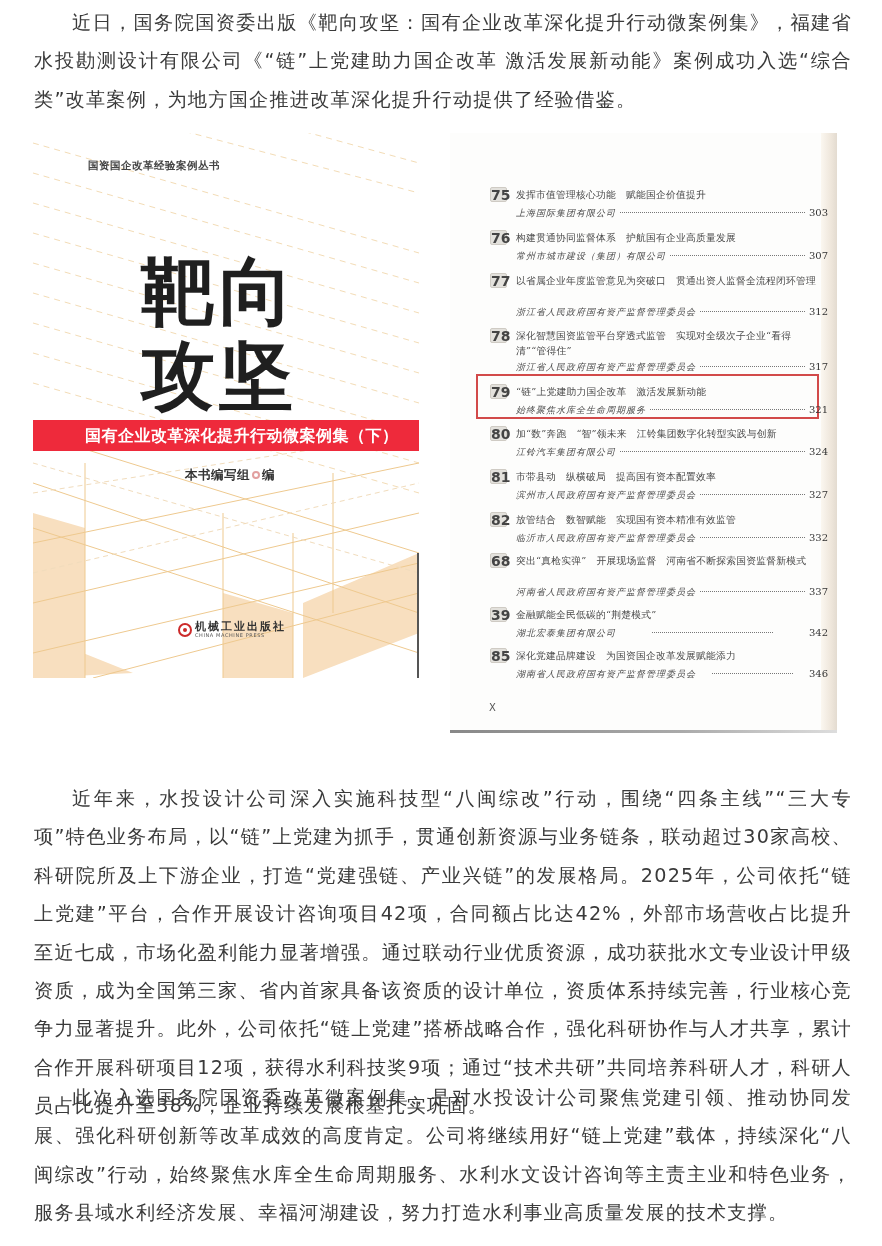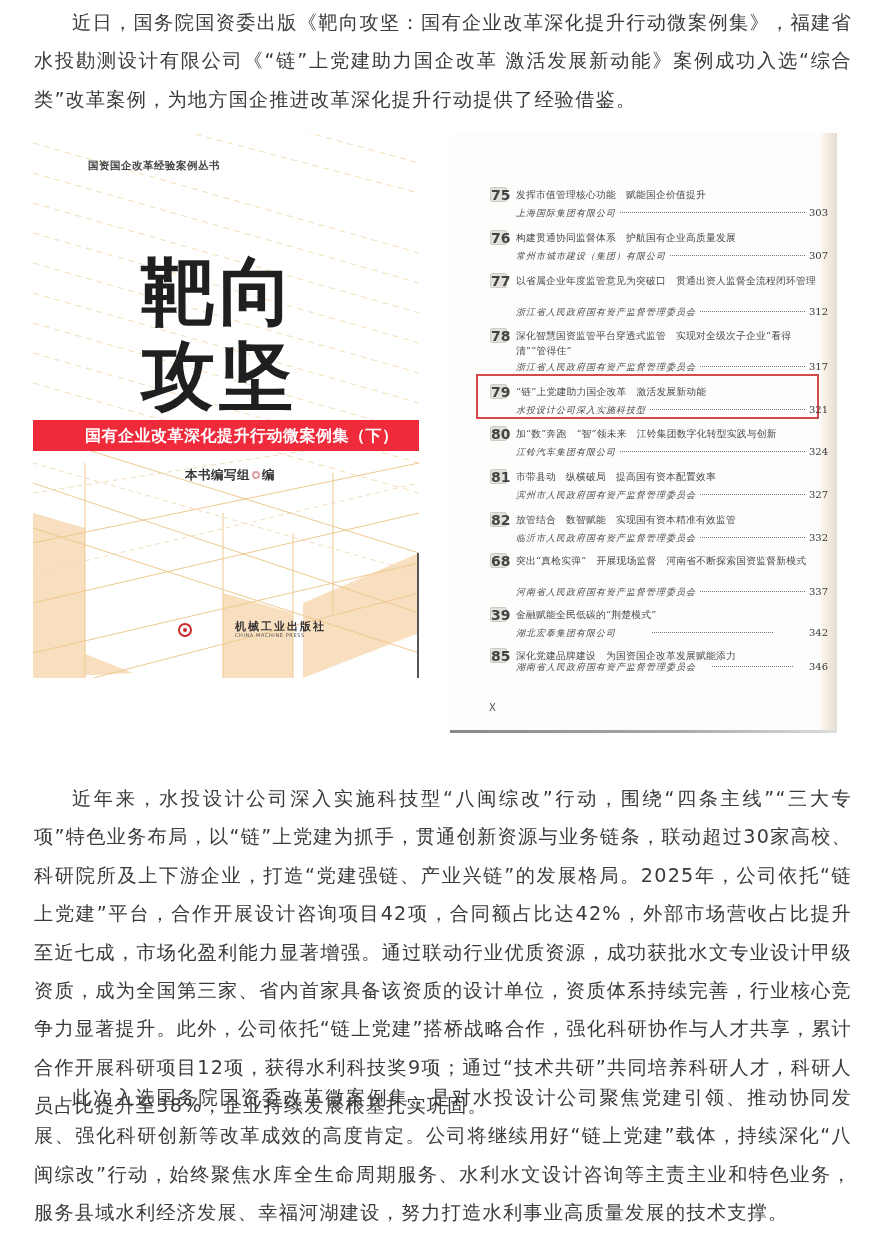--- a/index.html
+++ b/index.html
@@ -61,21 +61,21 @@
       font-size: 12.5px; font-weight: bold; color: #333;
       letter-spacing: 0.5px;
     }
     .cover .editor .dot {
       display: inline-block; width: 8px; height: 8px;
       border: 2px solid #e2a0a0; border-radius: 50%;
       margin: 0 2px; vertical-align: 0px;
     }
     .cover .publisher {
       position: absolute; left: 145px; top: 488px;
-      display: flex; align-items: center; gap: 40px;
+      display: flex; align-items: center;
     }
     .cover .publisher .logo {
       width: 14px; height: 14px;
       border: 2px solid #cc2a2a; border-radius: 50%;
       margin-right: 3px; position: relative;
     }
     .cover .publisher .logo::after {
       content: ""; position: absolute; left: 3px; top: 3px;
       width: 4px; height: 4px; background: #cc2a2a; border-radius: 50%;
     }
@@ -242,21 +242,21 @@
         <span class="leader"></span>
         <span class="page">317</span>
     </div>
   </div>
 
   <div class="highlight"></div>
   <div class="toc-entry" style="top:251px;">
     <div class="toc-num">79</div>
     <div class="toc-title">“链”上党建助力国企改革　激活发展新动能</div>
     <div class="toc-org-line" style="top:19px;">
-      <span class="org">水投设计公司深入实施科技型</span>
+      <span class="org">始终聚焦水库全生命周期服务</span>
         <span class="leader"></span>
         <span class="page">321</span>
     </div>
   </div>
 
   <div class="toc-entry" style="top:293px;">
     <div class="toc-num">80</div>
     <div class="toc-title">加“数”奔跑　“智”领未来　江铃集团数字化转型实践与创新</div>
     <div class="toc-org-line" style="top:19px;">
       <span class="org">江铃汽车集团有限公司</span>
@@ -301,21 +301,21 @@
     <div class="toc-org-line" style="top:19px;gap:32px;">
       <span class="org">湖北宏泰集团有限公司</span>
         <span class="leader"></span>
         <span class="page">342</span>
     </div>
   </div>
 
   <div class="toc-entry" style="top:515px;">
     <div class="toc-num">85</div>
     <div class="toc-title">深化党建品牌建设　为国资国企改革发展赋能添力</div>
-    <div class="toc-org-line" style="top:12px;gap:12px;">
+    <div class="toc-org-line" style="top:19px;gap:12px;">
       <span class="org">湖南省人民政府国有资产监督管理委员会</span>
         <span class="leader"></span>
         <span class="page">346</span>
     </div>
   </div>
 
   <div class="roman">X</div>
   <div class="bottom-rule"></div>
 </div>
 

